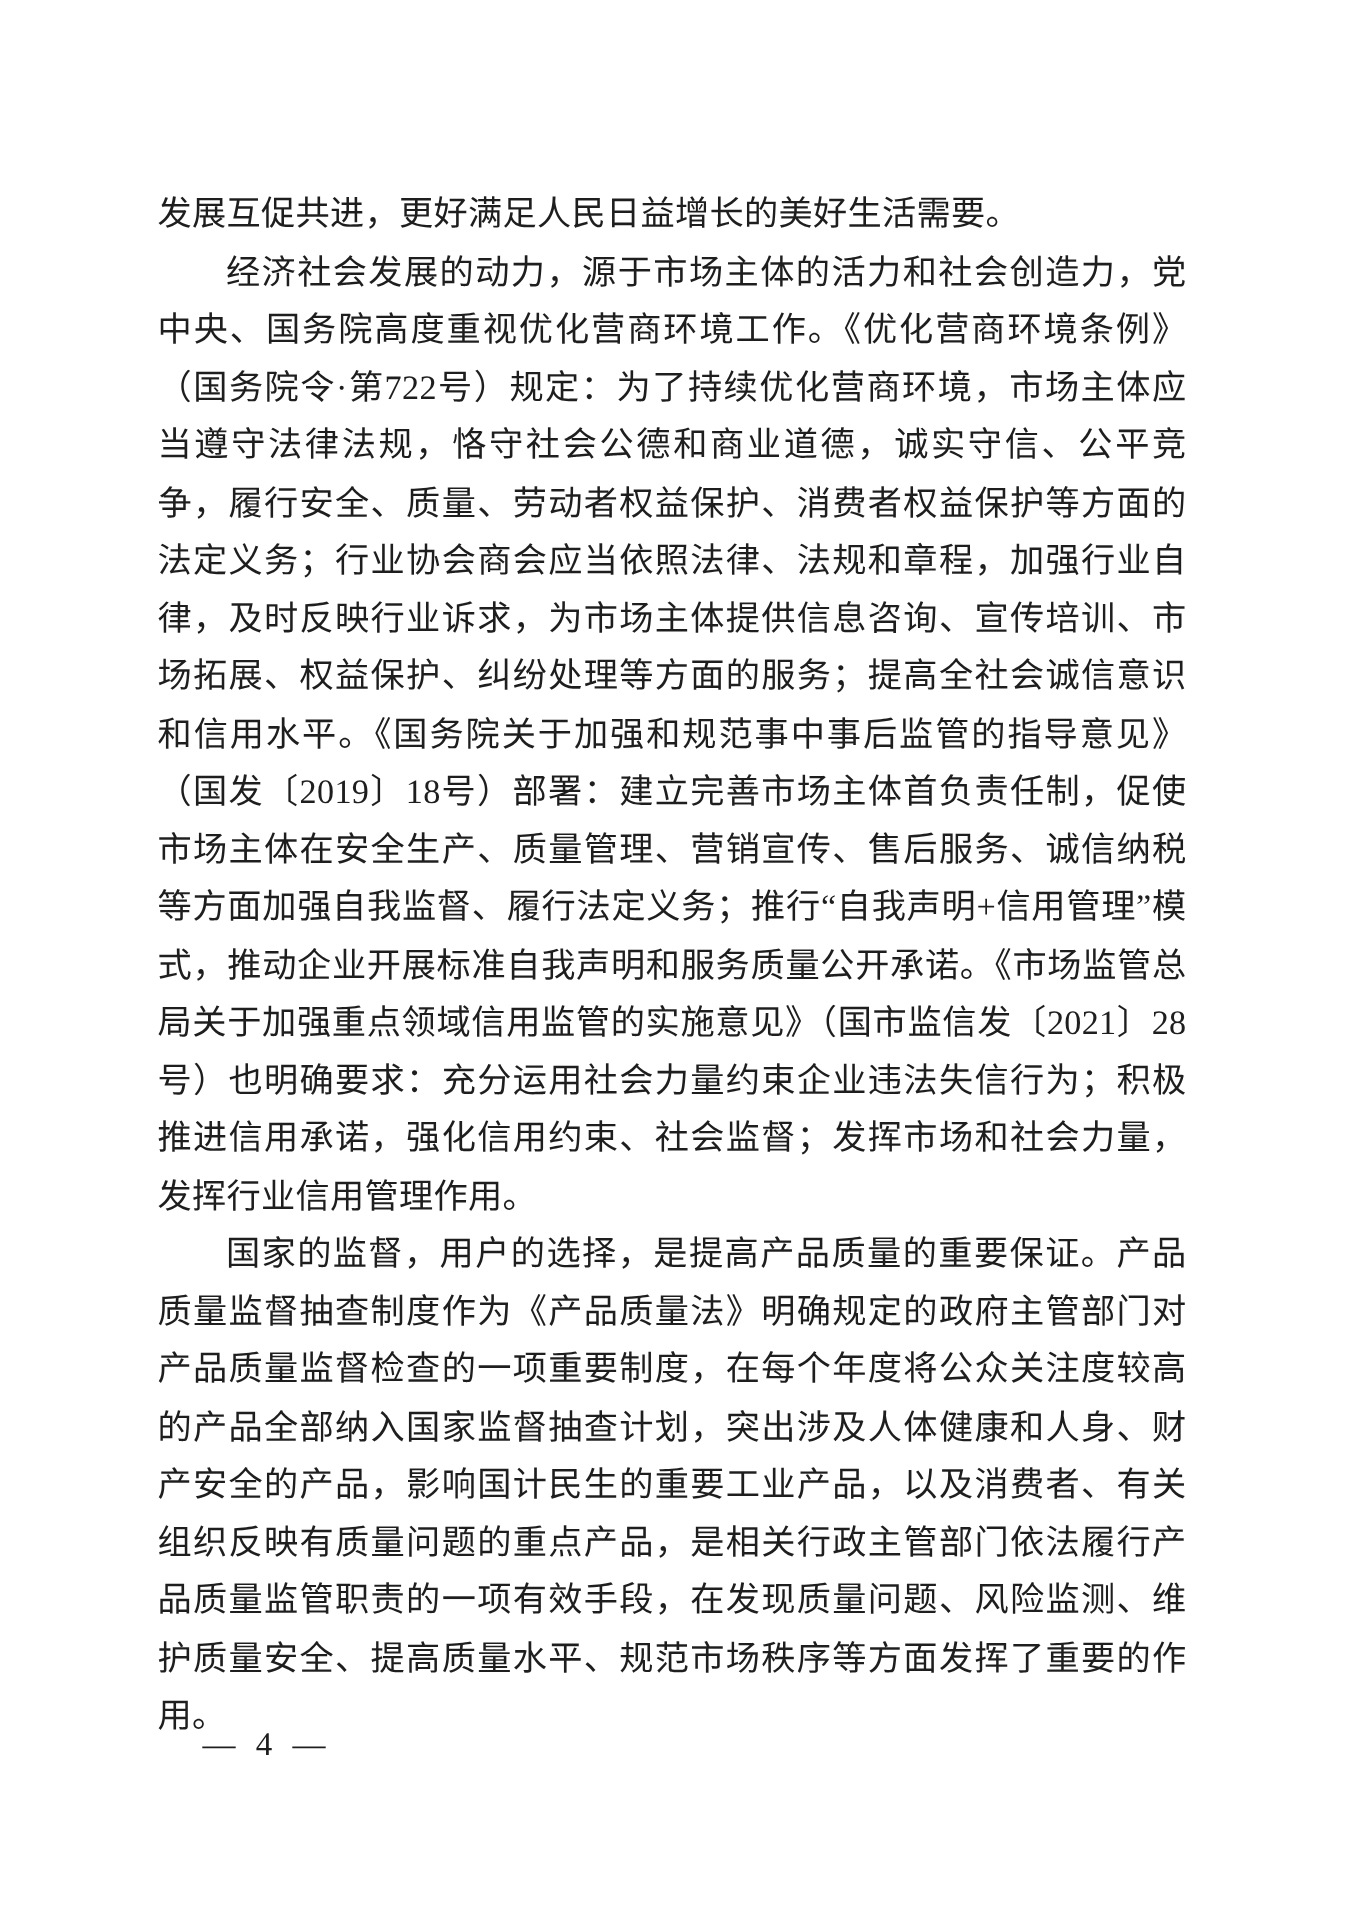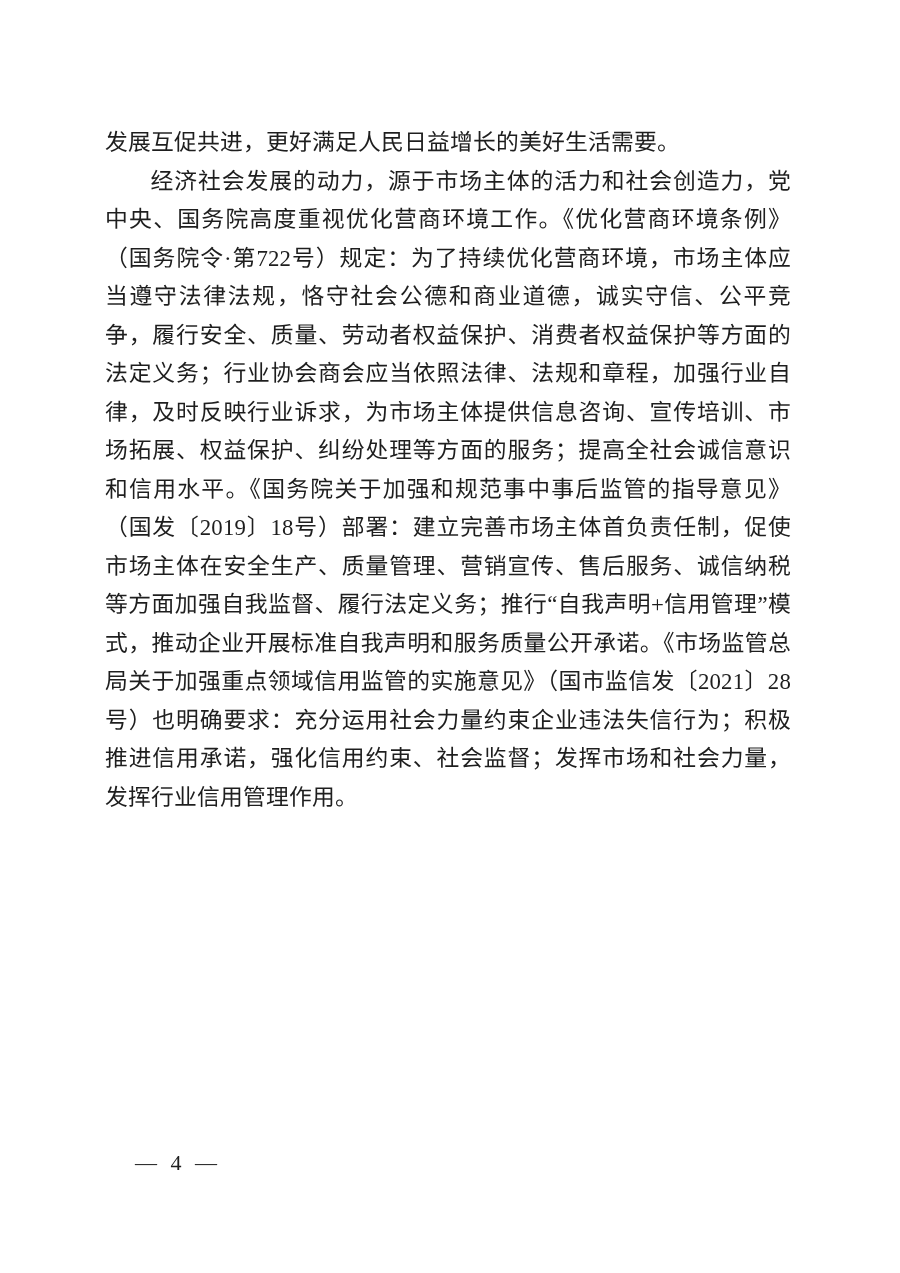--- a/index.html
+++ b/index.html
@@ -45,16 +45,17 @@
     white-space: pre;
   }
 </style>
 </head>
 <body>
 
 <div class="page">
   <div class="text-block">
     <p>发展互促共进，更好满足人民日益增长的美好生活需要。</p>
     <p class="indent">经济社会发展的动力，源于市场主体的活力和社会创造力，党中央、国务院高度重视优化营商环境工作。《优化营商环境条例》（国务院令·第722号）规定：为了持续优化营商环境，市场主体应当遵守法律法规，恪守社会公德和商业道德，诚实守信、公平竞争，履行安全、质量、劳动者权益保护、消费者权益保护等方面的法定义务；行业协会商会应当依照法律、法规和章程，加强行业自律，及时反映行业诉求，为市场主体提供信息咨询、宣传培训、市场拓展、权益保护、纠纷处理等方面的服务；提高全社会诚信意识和信用水平。《国务院关于加强和规范事中事后监管的指导意见》（国发〔2019〕18号）部署：建立完善市场主体首负责任制，促使市场主体在安全生产、质量管理、营销宣传、售后服务、诚信纳税等方面加强自我监督、履行法定义务；推行“自我声明+信用管理”模式，推动企业开展标准自我声明和服务质量公开承诺。《市场监管总局关于加强重点领域信用监管的实施意见》（国市监信发〔2021〕28号）也明确要求：充分运用社会力量约束企业违法失信行为；积极推进信用承诺，强化信用约束、社会监督；发挥市场和社会力量，发挥行业信用管理作用。</p>
+    <p class="indent">国家的监督，用户的选择，是提高产品质量的重要保证。产品质量监督抽查制度作为《产品质量法》明确规定的政府主管部门对产品质量监督检查的一项重要制度，在每个年度将公众关注度较高的产品全部纳入国家监督抽查计划，突出涉及人体健康和人身、财产安全的产品，影响国计民生的重要工业产品，以及消费者、有关组织反映有质量问题的重点产品，是相关行政主管部门依法履行产品质量监管职责的一项有效手段，在发现质量问题、风险监测、维护质量安全、提高质量水平、规范市场秩序等方面发挥了重要的作用。</p>
   </div>
 
   <div class="page-number">— 4 —</div>
 </div>
 
 </body></html>

